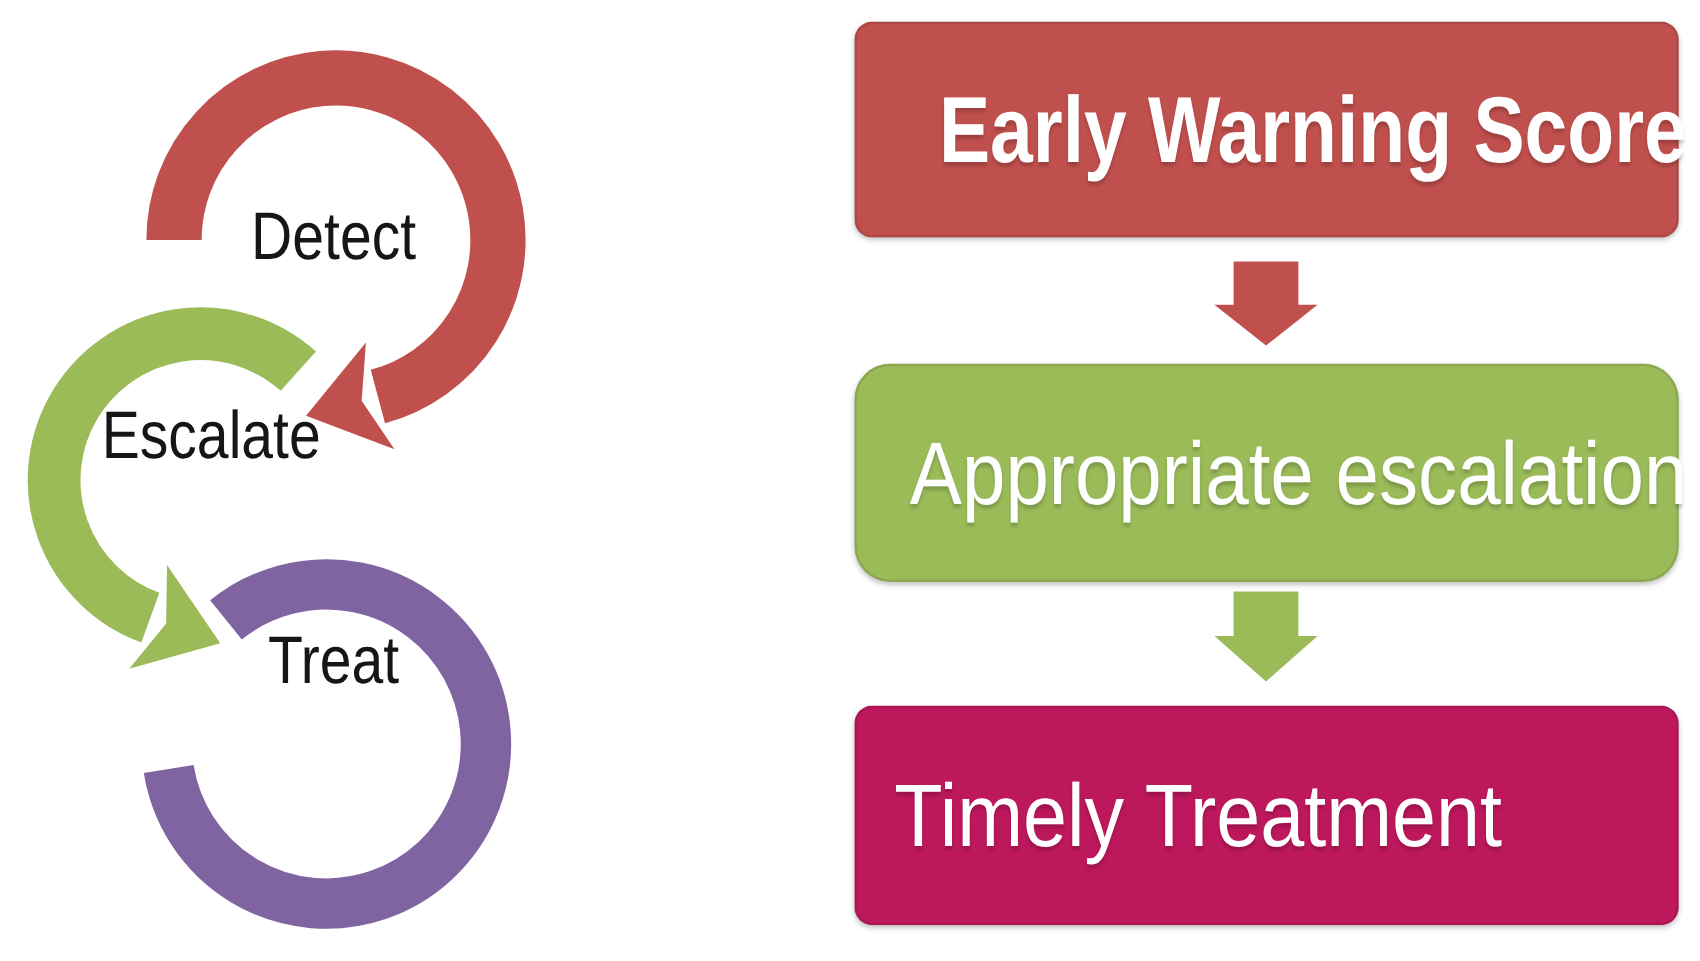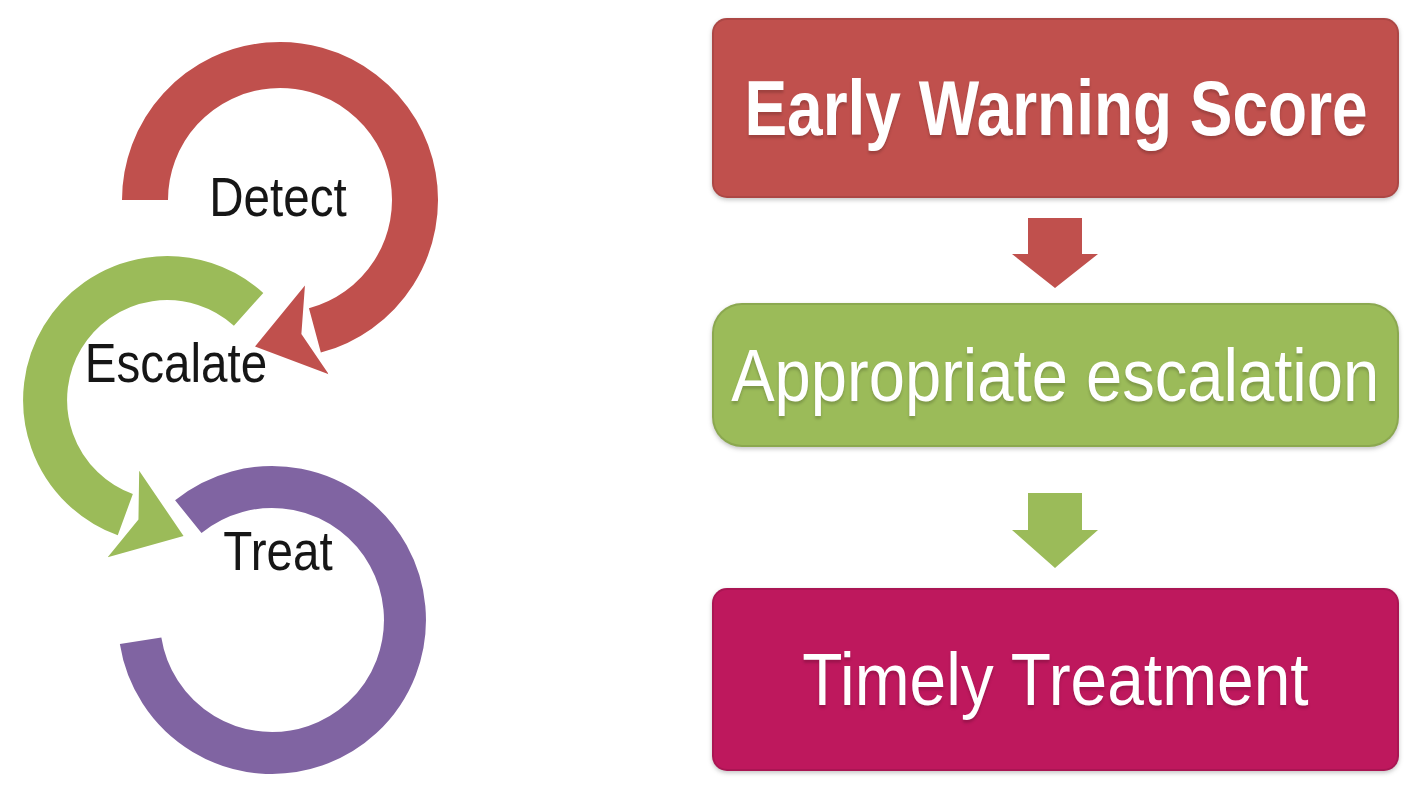--- a/index.html
+++ b/index.html
@@ -28,34 +28,33 @@
     letter-spacing: 0px;
   }
   
   .flow-box {
     position: absolute;
     left: 712px;
     width: 687px;
     border-radius: 15px;
     display: flex;
     align-items: center;
-    justify-content: center;
     box-shadow: 0 2px 4px rgba(90,90,90,0.35);
     border: 2px solid rgba(0,0,0,0.10);
     box-sizing: border-box;
   }
   .flow-box .box-label {
     display: inline-block;
     color: #ffffff;
     white-space: nowrap;
     text-shadow: 0 3px 3px rgba(0,0,0,0.18);
     transform-origin: center;
   }
   .box-ews      { top: 18px;  height: 180px; }
-  .box-escal    { top: 303px; height: 144px; border-radius: 30px; }
+  .box-escal    { top: 303px; height: 182px; border-radius: 30px; }
   .box-treat    { top: 588px; height: 183px; }
   .box-ews .box-label   { font-size: 78px; font-weight: 700; transform: scaleX(0.82); }
   .box-escal .box-label { font-size: 74px; font-weight: 400; transform: scaleX(0.88); }
   .box-treat .box-label { font-size: 74px; font-weight: 400; transform: scaleX(0.89); }
 </style>
 </head>
 <body>
 
 <div class="canvas">
 

